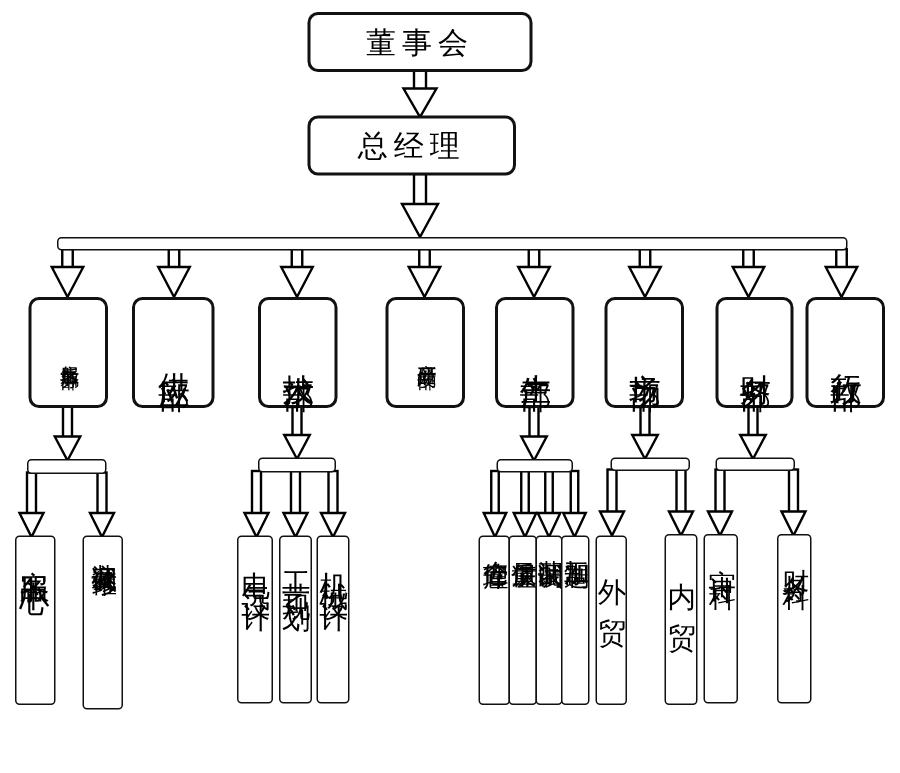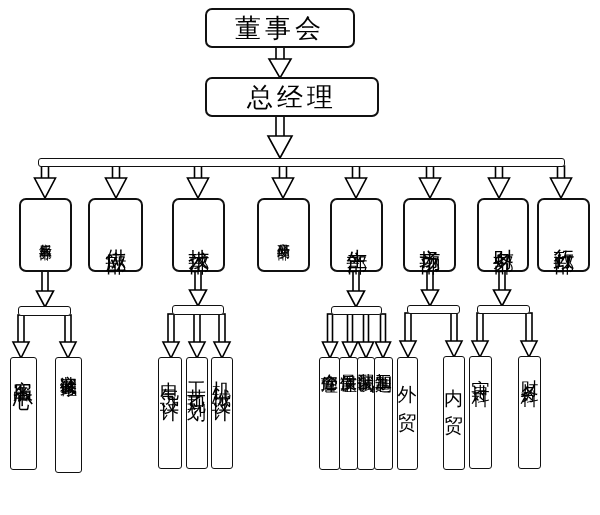--- a/index.html
+++ b/index.html
@@ -13,21 +13,21 @@
     position:absolute;background:#fff;border:2px solid #111;
     display:flex;justify-content:center;align-items:center;
     box-sizing:border-box;z-index:2;
   }
   .r7{border-radius:7px;}
   .r3{border-radius:3px;border-width:1.5px;}
   .bar{
     position:absolute;background:#fff;border:1.6px solid #111;
     border-radius:3px;box-sizing:border-box;z-index:2;
   }
-  .htext{font-size:26px;letter-spacing:4px;white-space:nowrap;}
+  .htext{font-size:20px;letter-spacing:4px;white-space:nowrap;}
   .vtext{
     writing-mode:vertical-rl;text-orientation:upright;
     line-height:1;white-space:nowrap;
   }
   .tstart{align-items:flex-start;}
 </style>
 </head>
 <body>
 
 <div id="canvas">
@@ -87,21 +87,21 @@
       <polygon points="446,341 462,341 454,357" fill="#ffffff" stroke="#000000" stroke-width="1.6"></polygon>
       <rect x="477" y="313" width="6" height="29" fill="#ffffff" stroke="#000000" stroke-width="1.6"></rect>
       <polygon points="472,341 488,341 480,357" fill="#ffffff" stroke="#000000" stroke-width="1.6"></polygon>
       <rect x="526" y="313" width="6" height="29" fill="#ffffff" stroke="#000000" stroke-width="1.6"></rect>
       <polygon points="521,341 537,341 529,357" fill="#ffffff" stroke="#000000" stroke-width="1.6"></polygon>
     </svg>
 
   <div class="box r7" style="left:205px;top:8px;width:150px;height:40px;">
     <span class="htext">董事会</span>
   </div>
-  <div class="box r7" style="left:205px;top:77px;width:174px;height:40px;text-align:center;">
+  <div class="box r7" style="left:205px;top:77px;width:139px;height:40px;text-align:center;">
     <span class="htext">总经理</span>
   </div>
 
   <div class="bar" style="left:38px;top:158px;width:527px;height:9px;"></div>
   <div class="bar" style="left:18px;top:306px;width:53px;height:10px;"></div>
   <div class="bar" style="left:172px;top:305px;width:52px;height:10px;"></div>
   <div class="bar" style="left:331px;top:306px;width:51px;height:9px;"></div>
   <div class="bar" style="left:407px;top:305px;width:53px;height:9px;"></div>
   <div class="bar" style="left:477px;top:305px;width:53px;height:9px;"></div>
 

